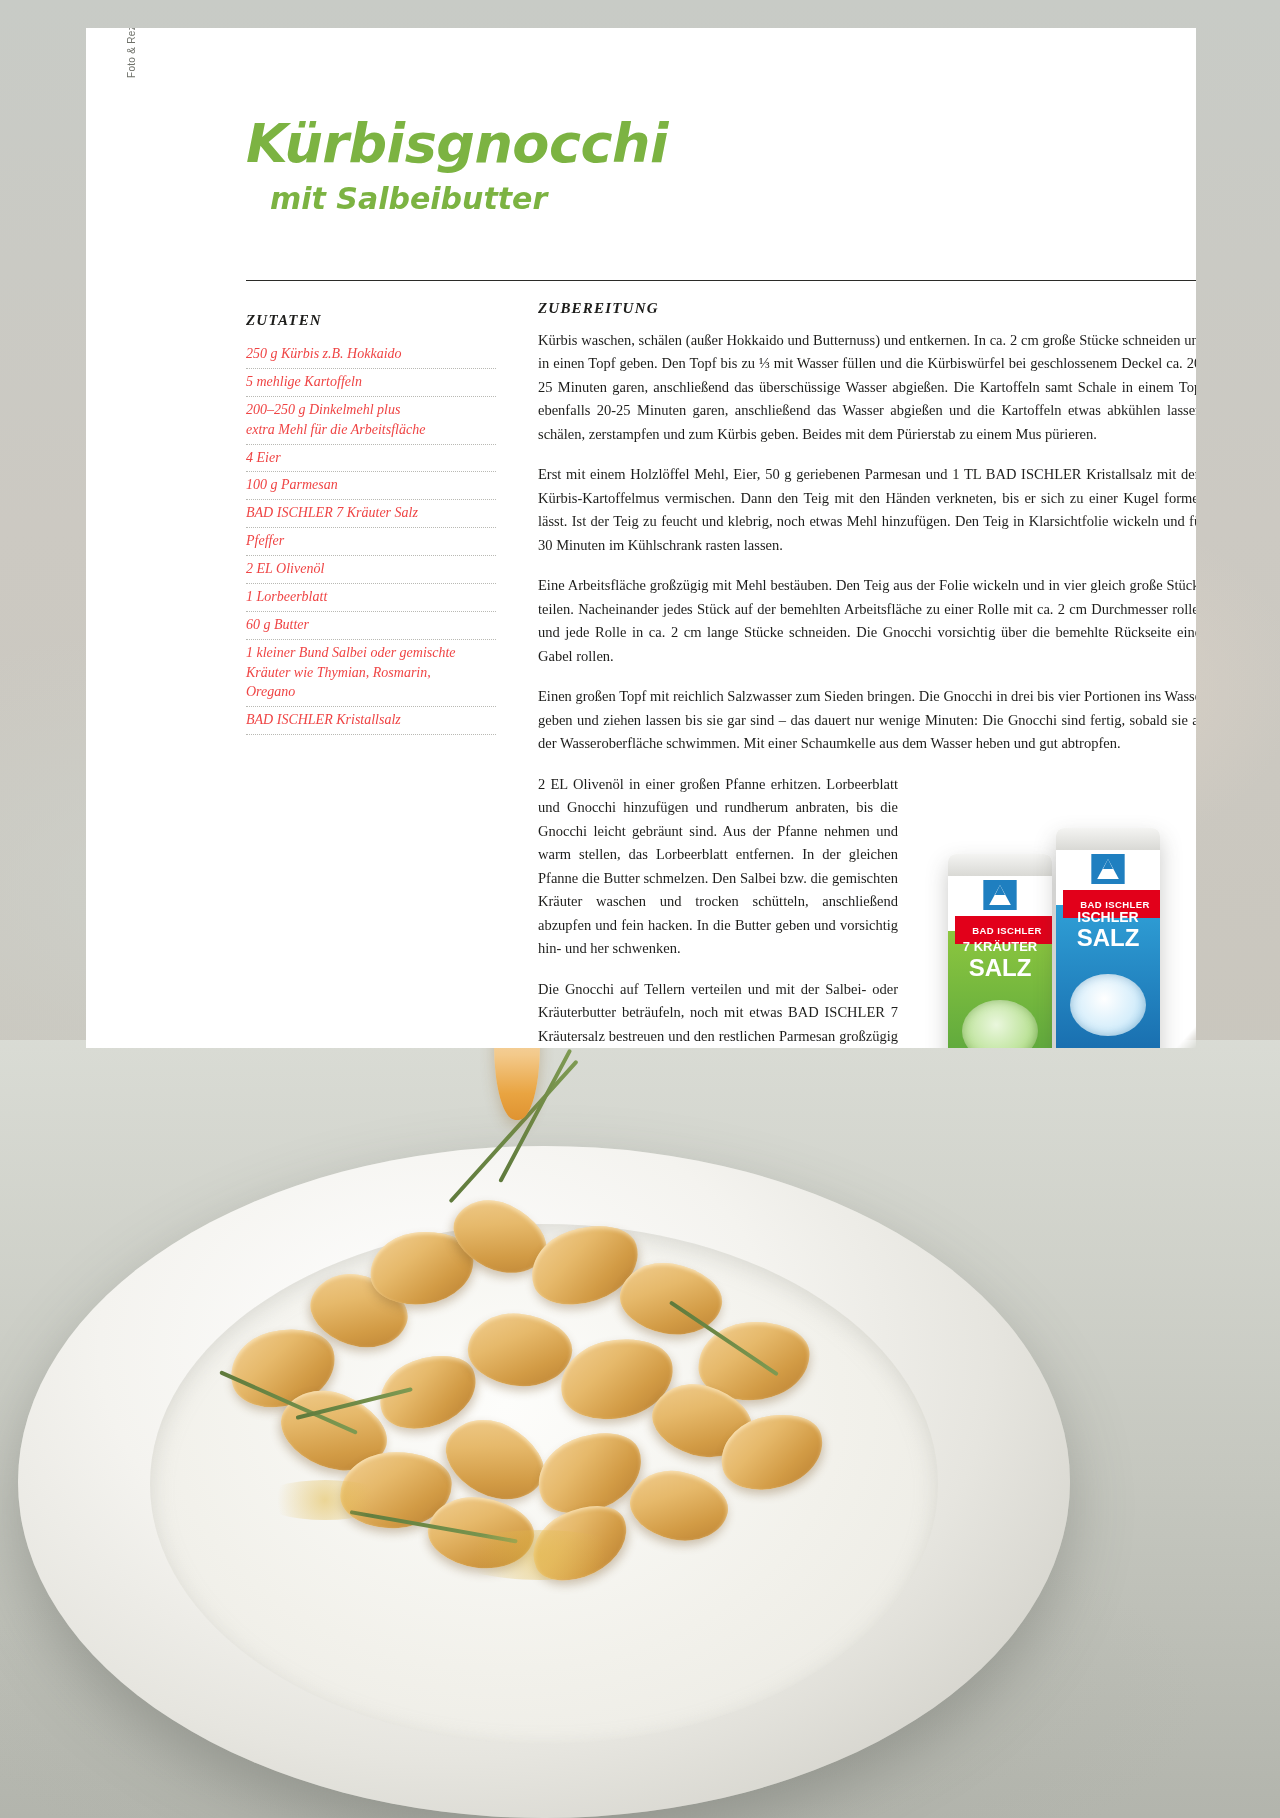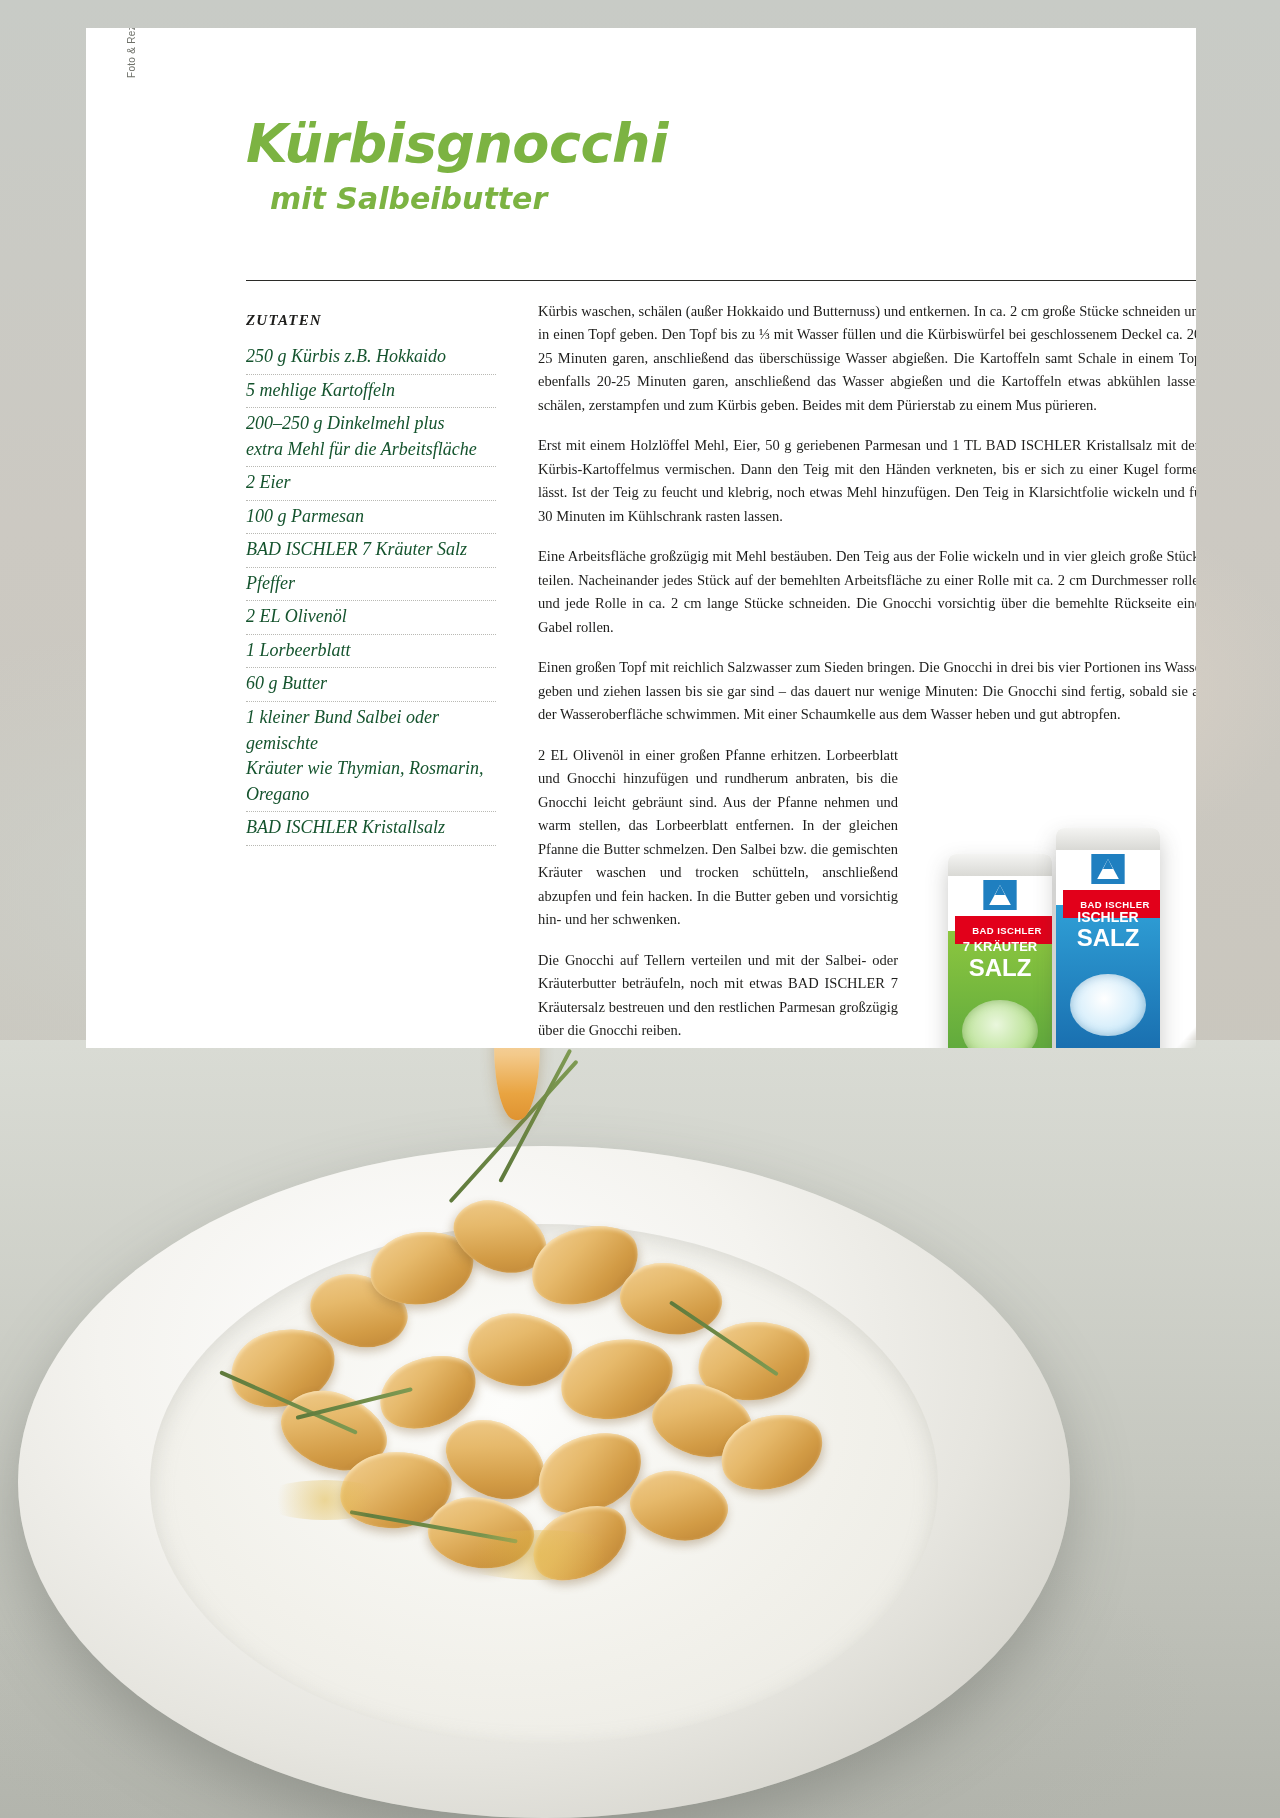--- a/index.html
+++ b/index.html
@@ -209,22 +209,22 @@
   }
 
   .ingredients {
     position: absolute;
     left: 160px; top: 284px; width: 250px;
   }
   .ing-list { list-style: none; margin: 0; padding: 0; }
   .ing-list li {
     font-family: "Liberation Serif", serif;
     font-style: italic;
-    font-size: 18px;
-    color: #14532d;
+    font-size: 14px;
+    color: #ef4444;
     line-height: 1.42;
     padding: 3px 0 4px 0;
     border-bottom: 1px dotted #b9b9b4;
   }
   .ing-list li.cont { border-bottom: none; padding-bottom: 0; }
   .ing-list li.contend { padding-top: 0; }
 
   .prep {
     position: absolute;
     left: 452px; top: 272px; width: 668px;
@@ -394,35 +394,36 @@
 
     <div class="rule"></div>
 
     <div class="ingredients">
       <h2 class="col-head">ZUTATEN</h2>
       <ul class="ing-list">
         <li>250 g Kürbis z.B. Hokkaido</li>
         <li>5 mehlige Kartoffeln</li>
         <li class="cont">200–250 g Dinkelmehl plus</li>
         <li class="contend">extra Mehl für die Arbeitsfläche</li>
-        <li>2 Eier</li>
+        <li>4 Eier</li>
         <li>100 g Parmesan</li>
         <li>BAD ISCHLER 7 Kräuter Salz</li>
         <li>Pfeffer</li>
         <li>2 EL Olivenöl</li>
         <li>1 Lorbeerblatt</li>
         <li>60 g Butter</li>
         <li class="cont">1 kleiner Bund Salbei oder gemischte</li>
         <li class="cont contend">Kräuter wie Thymian, Rosmarin,</li>
         <li class="contend">Oregano</li>
         <li>BAD ISCHLER Kristallsalz</li>
       </ul>
     </div>
 
     <div class="prep">
+      <h2 class="col-head">ZUBEREITUNG</h2>
       <p>Kürbis waschen, schälen (außer Hokkaido und Butternuss) und entkernen. In ca. 2 cm große Stücke schneiden und in einen Topf geben. Den Topf bis zu ⅓ mit Wasser füllen und die Kürbiswürfel bei geschlossenem Deckel ca. 20-25 Minuten garen, anschließend das überschüssige Wasser abgießen. Die Kartoffeln samt Schale in einem Topf ebenfalls 20-25 Minuten garen, anschließend das Wasser abgießen und die Kartoffeln etwas abkühlen lassen, schälen, zerstampfen und zum Kürbis geben. Beides mit dem Pürierstab zu einem Mus pürieren.</p>
       <p>Erst mit einem Holzlöffel Mehl, Eier, 50 g geriebenen Parmesan und 1 TL BAD ISCHLER Kristallsalz mit dem Kürbis-Kartoffelmus vermischen. Dann den Teig mit den Händen verkneten, bis er sich zu einer Kugel formen lässt. Ist der Teig zu feucht und klebrig, noch etwas Mehl hinzufügen. Den Teig in Klarsichtfolie wickeln und für 30 Minuten im Kühlschrank rasten lassen.</p>
       <p>Eine Arbeitsfläche großzügig mit Mehl bestäuben. Den Teig aus der Folie wickeln und in vier gleich große Stücke teilen. Nacheinander jedes Stück auf der bemehlten Arbeitsfläche zu einer Rolle mit ca. 2 cm Durchmesser rollen und jede Rolle in ca. 2 cm lange Stücke schneiden. Die Gnocchi vorsichtig über die bemehlte Rückseite einer Gabel rollen.</p>
       <p>Einen großen Topf mit reichlich Salzwasser zum Sieden bringen. Die Gnocchi in drei bis vier Portionen ins Wasser geben und ziehen lassen bis sie gar sind – das dauert nur wenige Minuten: Die Gnocchi sind fertig, sobald sie an der Wasseroberfläche schwimmen. Mit einer Schaumkelle aus dem Wasser heben und gut abtropfen.</p>
       <p class="narrow">2 EL Olivenöl in einer großen Pfanne erhitzen. Lorbeerblatt und Gnocchi hinzufügen und rundherum anbraten, bis die Gnocchi leicht gebräunt sind. Aus der Pfanne nehmen und warm stellen, das Lorbeerblatt entfernen. In der gleichen Pfanne die Butter schmelzen. Den Salbei bzw. die gemischten Kräuter waschen und trocken schütteln, anschließend abzupfen und fein hacken. In die Butter geben und vorsichtig hin- und her schwenken.</p>
       <p class="narrow">Die Gnocchi auf Tellern verteilen und mit der Salbei- oder Kräuterbutter beträufeln, noch mit etwas BAD ISCHLER 7 Kräutersalz bestreuen und den restlichen Parmesan großzügig über die Gnocchi reiben.</p>
     </div>
 
     <div class="packs">
 

